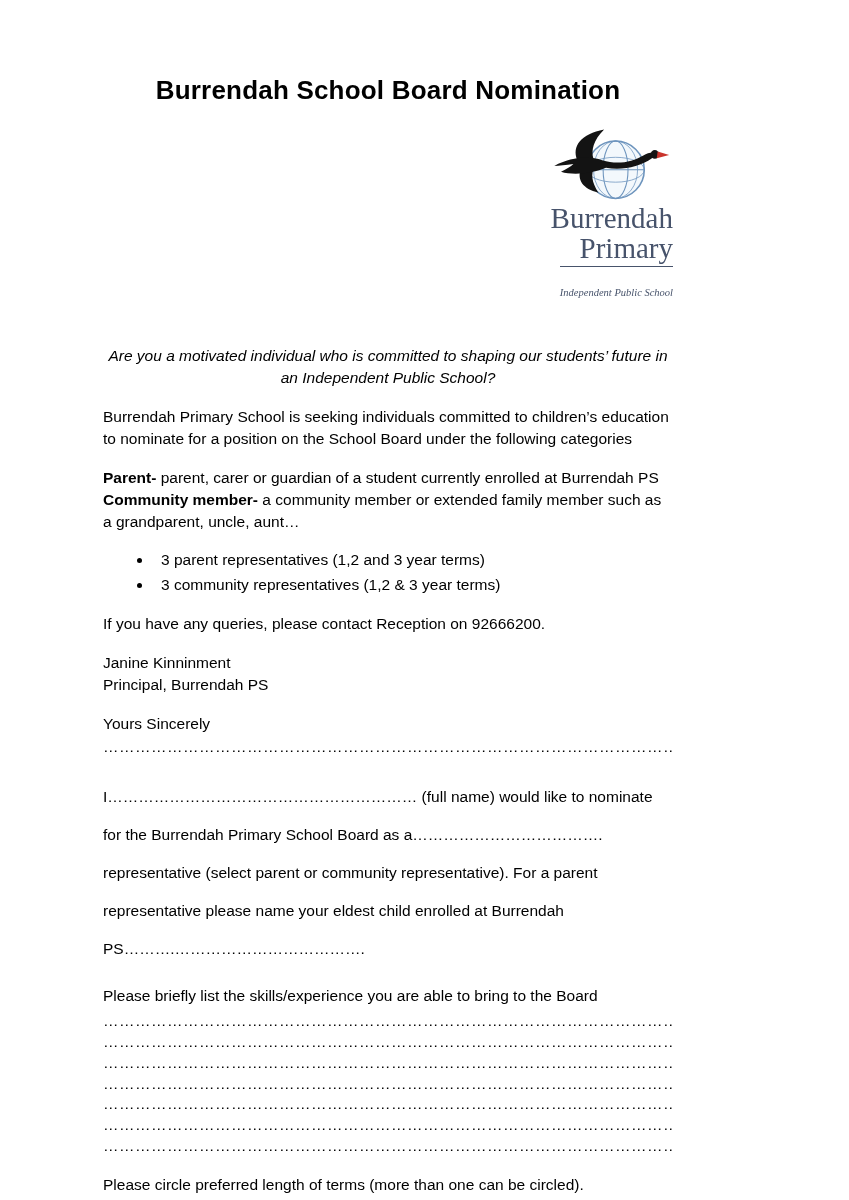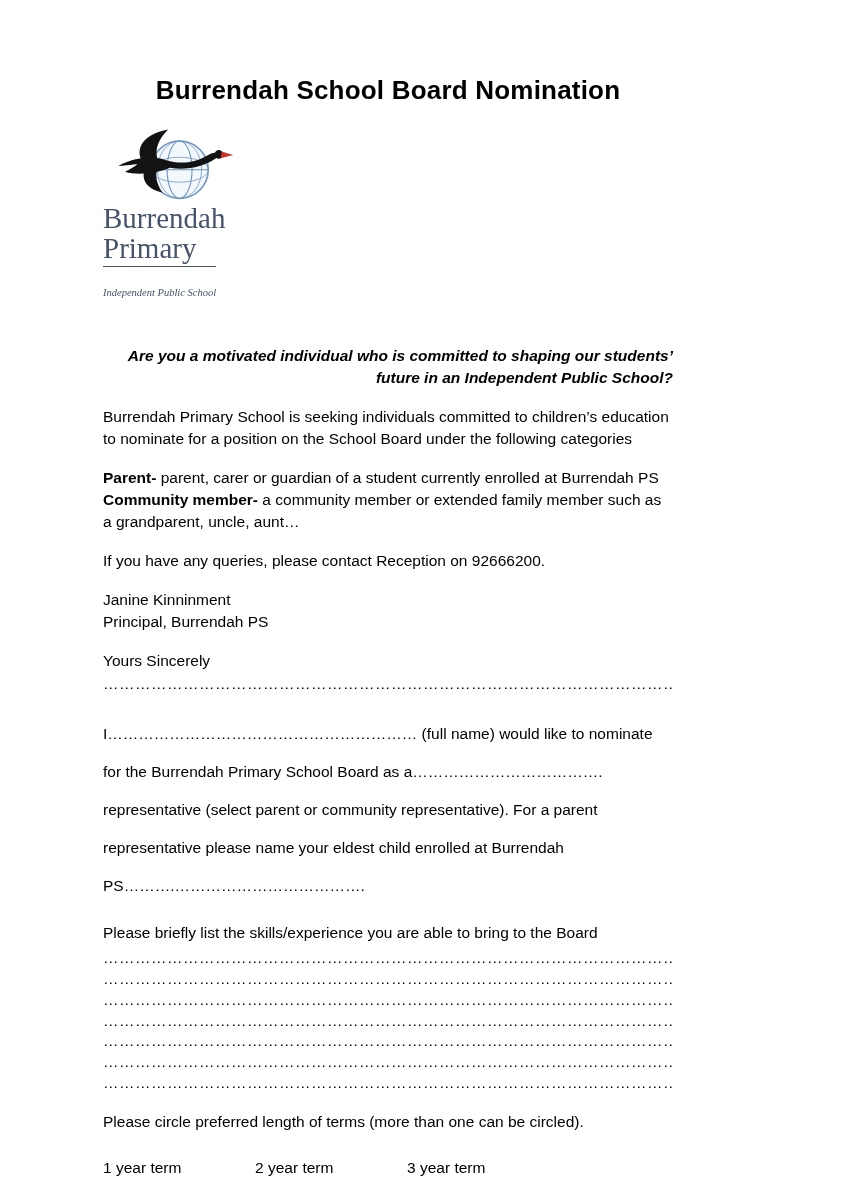--- a/index.html
+++ b/index.html
@@ -19,42 +19,42 @@
     margin:0;
     font-size:26px;
     font-weight:700;
     text-align:center;
     letter-spacing:0.2px;
   }
   .logo {
     margin-top:16px;
     display:flex;
     flex-direction:column;
-    align-items:flex-start;
+    align-items:flex-end;
   }
   .logo svg { width:134px; height:78px; display:block; }
   .logo-name {
     font-family:"Liberation Serif", serif;
     font-size:29px;
     color:#47536b;
     line-height:1.04;
   }
   .logo-tagline {
     font-family:"Liberation Serif", serif;
     font-style:italic;
     font-size:10.5px;
     color:#47536b;
     border-top:1.5px solid #47536b;
     padding-top:19px;
     margin-top:3px;
   }
   .question {
     margin:44px 0 0;
-    text-align:right;
-    font-weight:700;
+    text-align:center;
+    font-weight:400;
     font-style:italic;
   }
   p.para { margin:17px 0 0; }
   .invite { margin-top:30px; }
   ul.bullets {
     margin:16px 0 0;
     padding-left:50px;
   }
   ul.bullets li { margin-bottom:3px; padding-left:8px; }
   sup.ord { font-size:10px; vertical-align:super; line-height:0; }
@@ -109,20 +109,24 @@
     <div class="logo-name">Primary</div>
     <div class="logo-tagline">Independent Public School</div>
   </div>
 
   <p class="question">Are you a motivated individual who is committed to shaping our students’ future in an Independent Public School?</p>
 
   <p class="para">Burrendah Primary School is seeking individuals committed to children’s education to nominate for a position on the School Board under the following categories</p>
 
   <p class="para"><strong>Parent-</strong><span> parent, carer or guardian of a student currently enrolled at Burrendah PS</span><br><strong>Community member-</strong><span> a community member or extended family member such as a grandparent, uncle, aunt…</span></p>
 
+  <ul class="bullets">
+    <li>3 parent representatives (1,2 and 3 year terms)</li>
+    <li>3 community representatives (1,2 &amp; 3 year terms)</li>
+  </ul>
 
 
   <p class="para">If you have any queries, please contact Reception on 92666200.</p>
 
   <p class="para signature"><span>Janine Kinninment</span><br><span>Principal, Burrendah PS</span></p>
 
   <p class="para">Yours Sincerely</p>
 
   <div class="dotline sep">…………………………………………………………………………………………………………………………………………………………………………………………</div>
 

